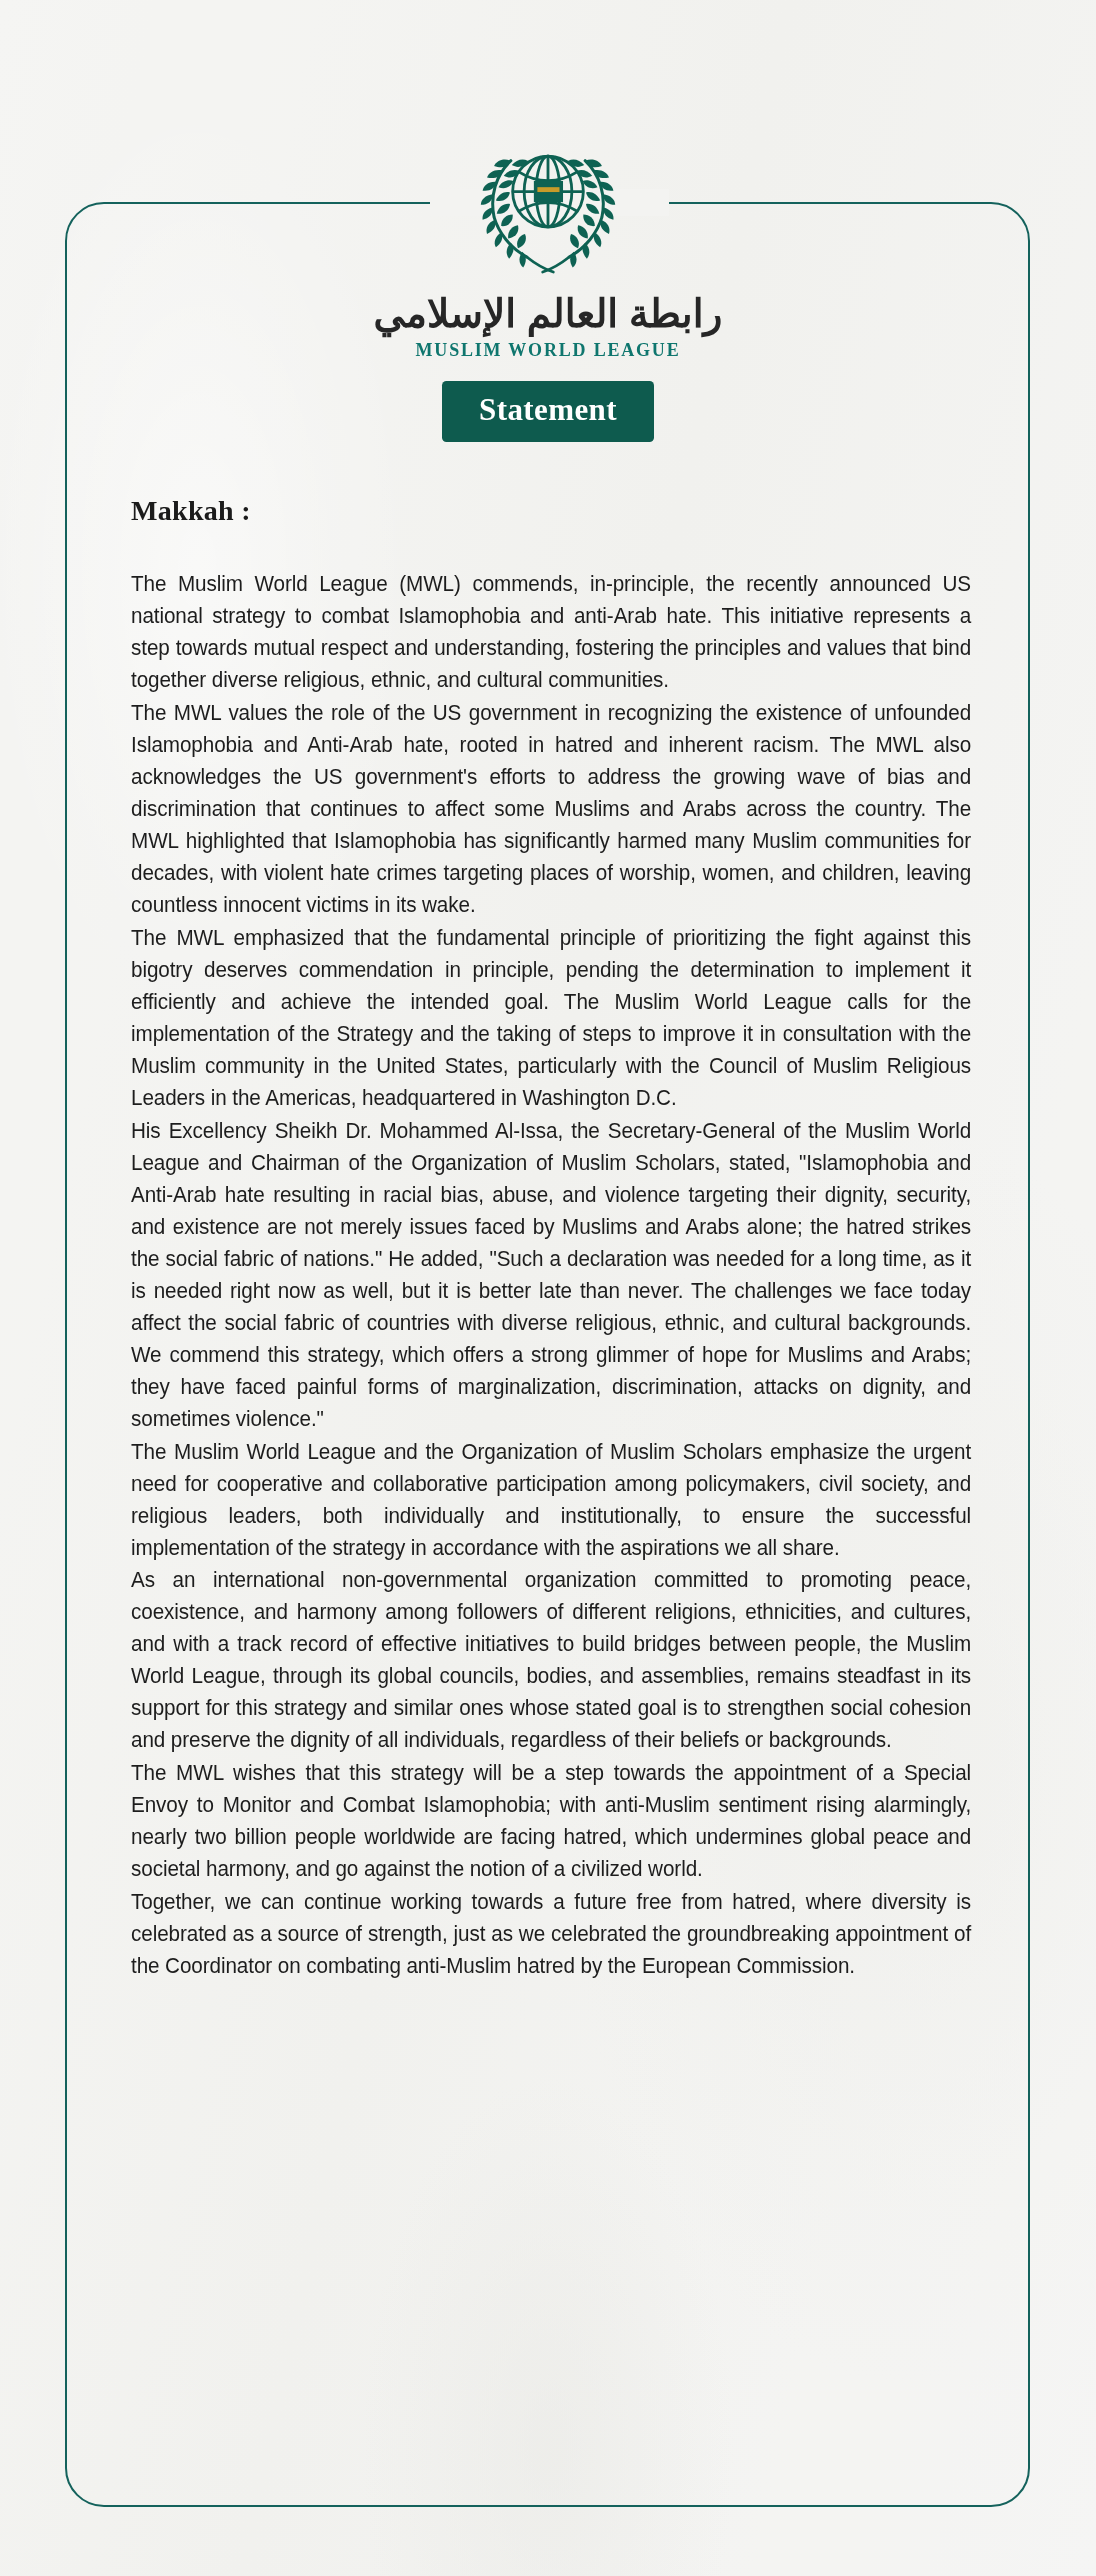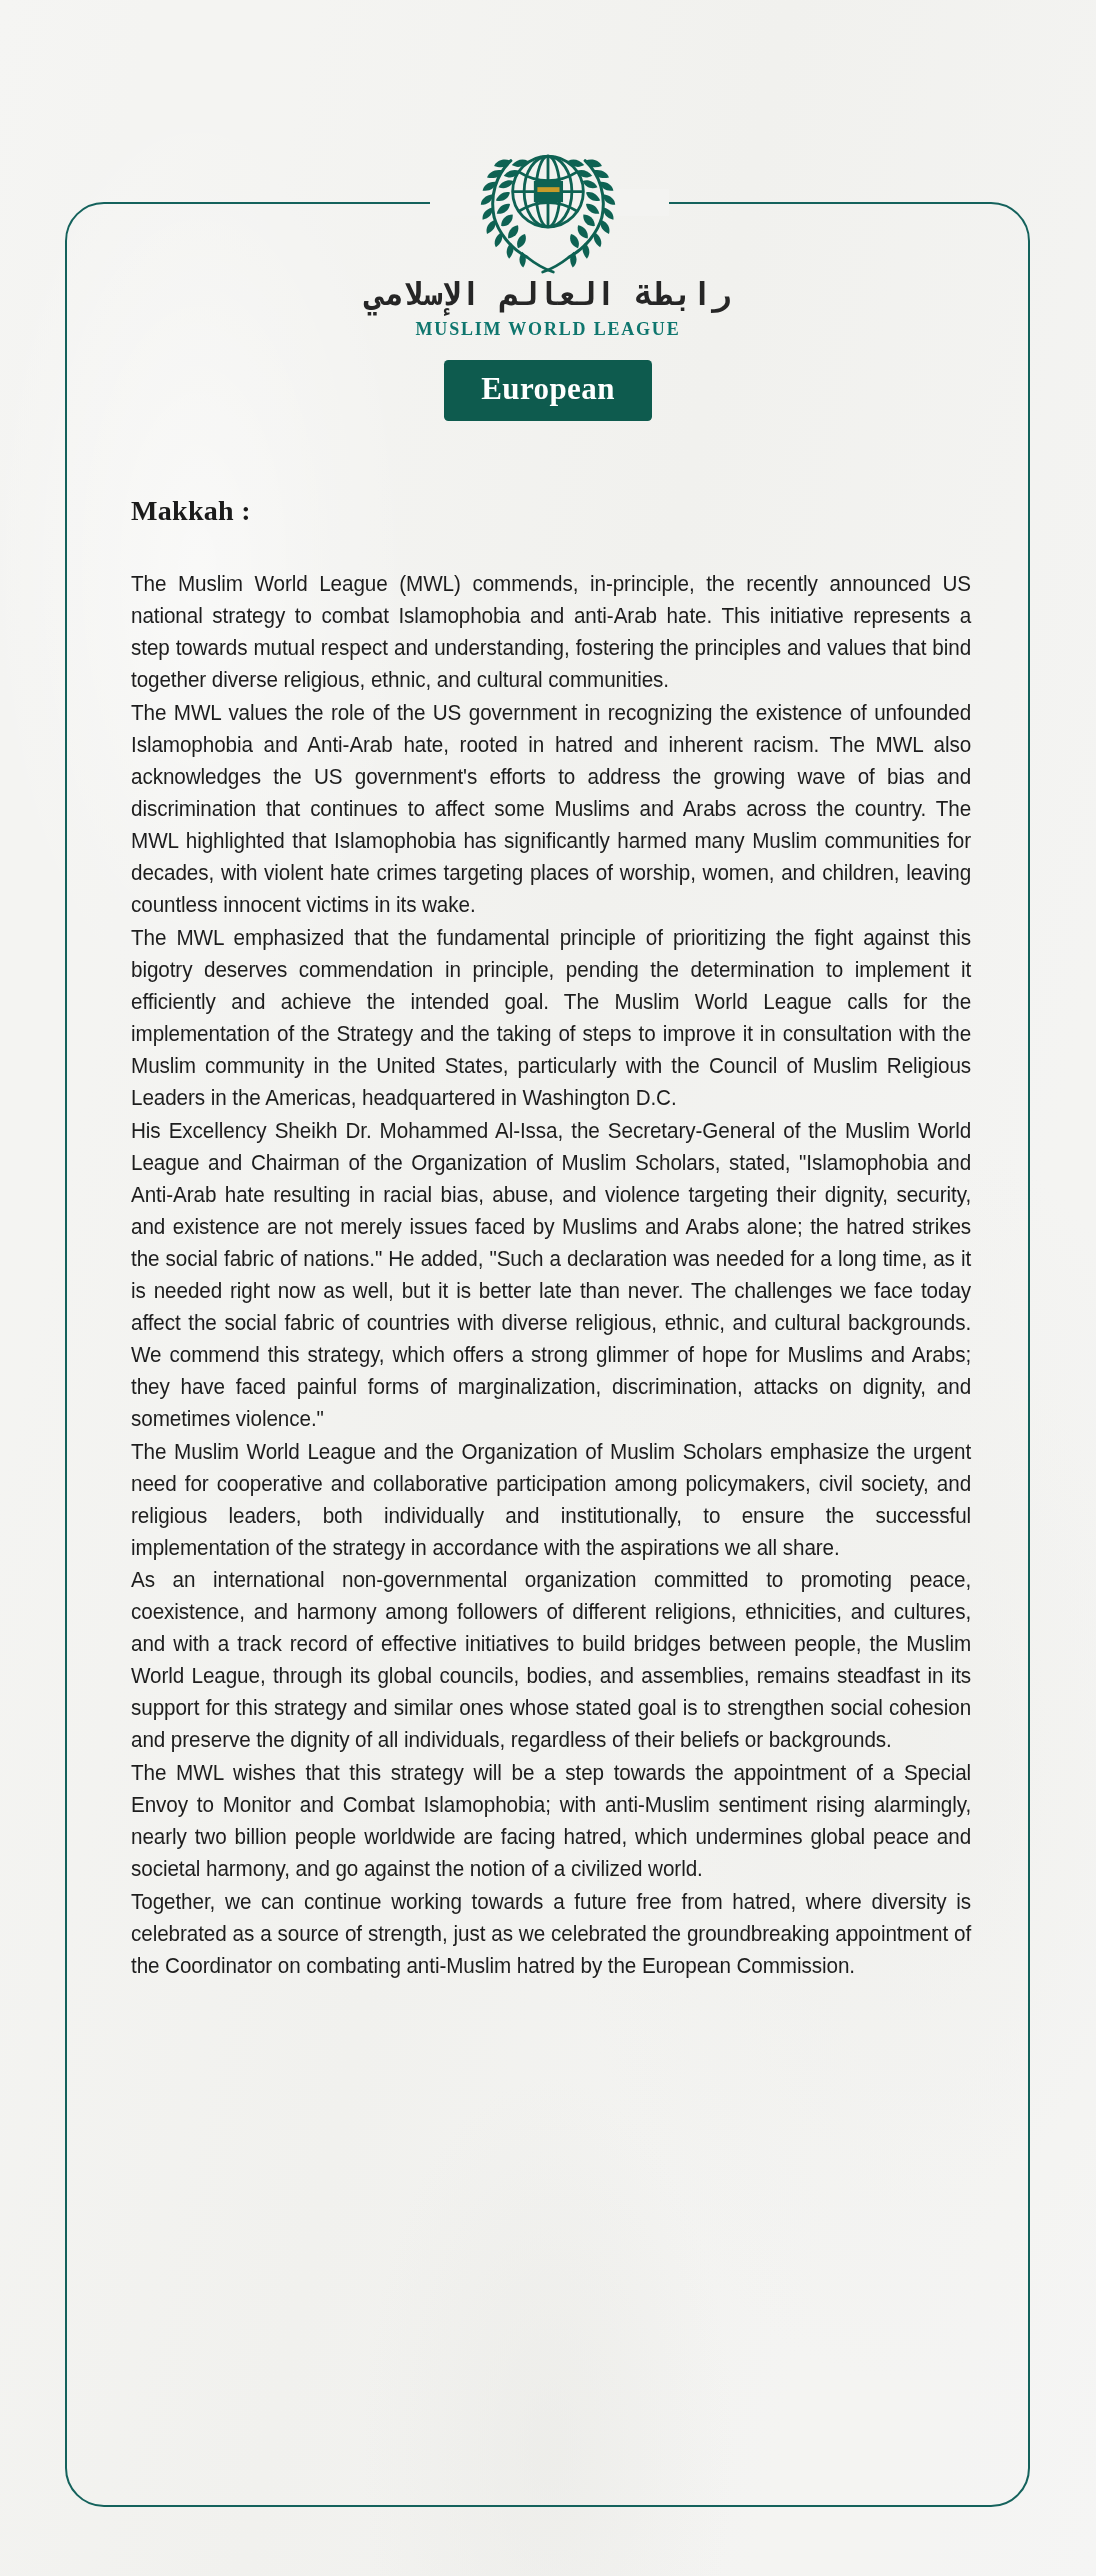--- a/index.html
+++ b/index.html
@@ -65,23 +65,23 @@
     display: flex;
     flex-direction: column;
     align-items: center;
   }
   .emblem {
     width: 152px;
     height: 133px;
     display: block;
   }
   .wordmark-ar {
-    margin-top: 5px;
-    font-family: Liberation Mono, monospace;
-    font-size: 32px;
+    margin-top: 18px;
+    font-family: Liberation Sans, sans-serif;
+    font-size: 39px;
     color: #262626;
     direction: rtl;
     letter-spacing: 0px;
     line-height: 1.15;
     font-weight: 700;
   }
   .wordmark-en {
     margin-top: 3.5px;
     font-family: "Liberation Serif", serif;
     font-weight: 700;
@@ -216,21 +216,21 @@
       <g stroke="#0e6253" stroke-width="3.2" fill="none" stroke-linecap="round">
         <path d="M62 131 C 72 139 80 144 92 148"></path>
         <path d="M110 131 C 100 139 92 144 80 148"></path>
       </g>
     </svg>
 
     <div class="wordmark-ar">رابطة العالم الإسلامي</div>
 
     <div class="wordmark-en">MUSLIM WORLD LEAGUE</div>
 
-    <div class="statement-badge">European</div>
+    <div class="statement-badge">Statement</div>
   </div>
 
   <div class="content">
     <div class="dateline">Makkah :</div>
 
     <div class="body-text" id="body-text">
         <p>The Muslim World League (MWL) commends, in-principle, the recently announced US national strategy to combat Islamophobia and anti-Arab hate. This initiative represents a step towards mutual respect and understanding, fostering the principles and values that bind together diverse religious, ethnic, and cultural communities.</p>
         <p>The MWL values the role of the US government in recognizing the existence of unfounded Islamophobia and Anti-Arab hate, rooted in hatred and inherent racism. The MWL also acknowledges the US government's efforts to address the growing wave of bias and discrimination that continues to affect some Muslims and Arabs across the country. The MWL highlighted that Islamophobia has significantly harmed many Muslim communities for decades, with violent hate crimes targeting places of worship, women, and children, leaving countless innocent victims in its wake.</p>
         <p>The MWL emphasized that the fundamental principle of prioritizing the fight against this bigotry deserves commendation in principle, pending the determination to implement it efficiently and achieve the intended goal. The Muslim World League calls for the implementation of the Strategy and the taking of steps to improve it in consultation with the Muslim community in the United States, particularly with the Council of Muslim Religious Leaders in the Americas, headquartered in Washington D.C.</p>
         <p>His Excellency Sheikh Dr. Mohammed Al-Issa, the Secretary-General of the Muslim World League and Chairman of the Organization of Muslim Scholars, stated, "Islamophobia and Anti-Arab hate resulting in racial bias, abuse, and violence targeting their dignity, security, and existence are not merely issues faced by Muslims and Arabs alone; the hatred strikes the social fabric of nations." He added, "Such a declaration was needed for a long time, as it is needed right now as well, but it is better late than never. The challenges we face today affect the social fabric of countries with diverse religious, ethnic, and cultural backgrounds. We commend this strategy, which offers a strong glimmer of hope for Muslims and Arabs; they have faced painful forms of marginalization, discrimination, attacks on dignity, and sometimes violence."</p>

